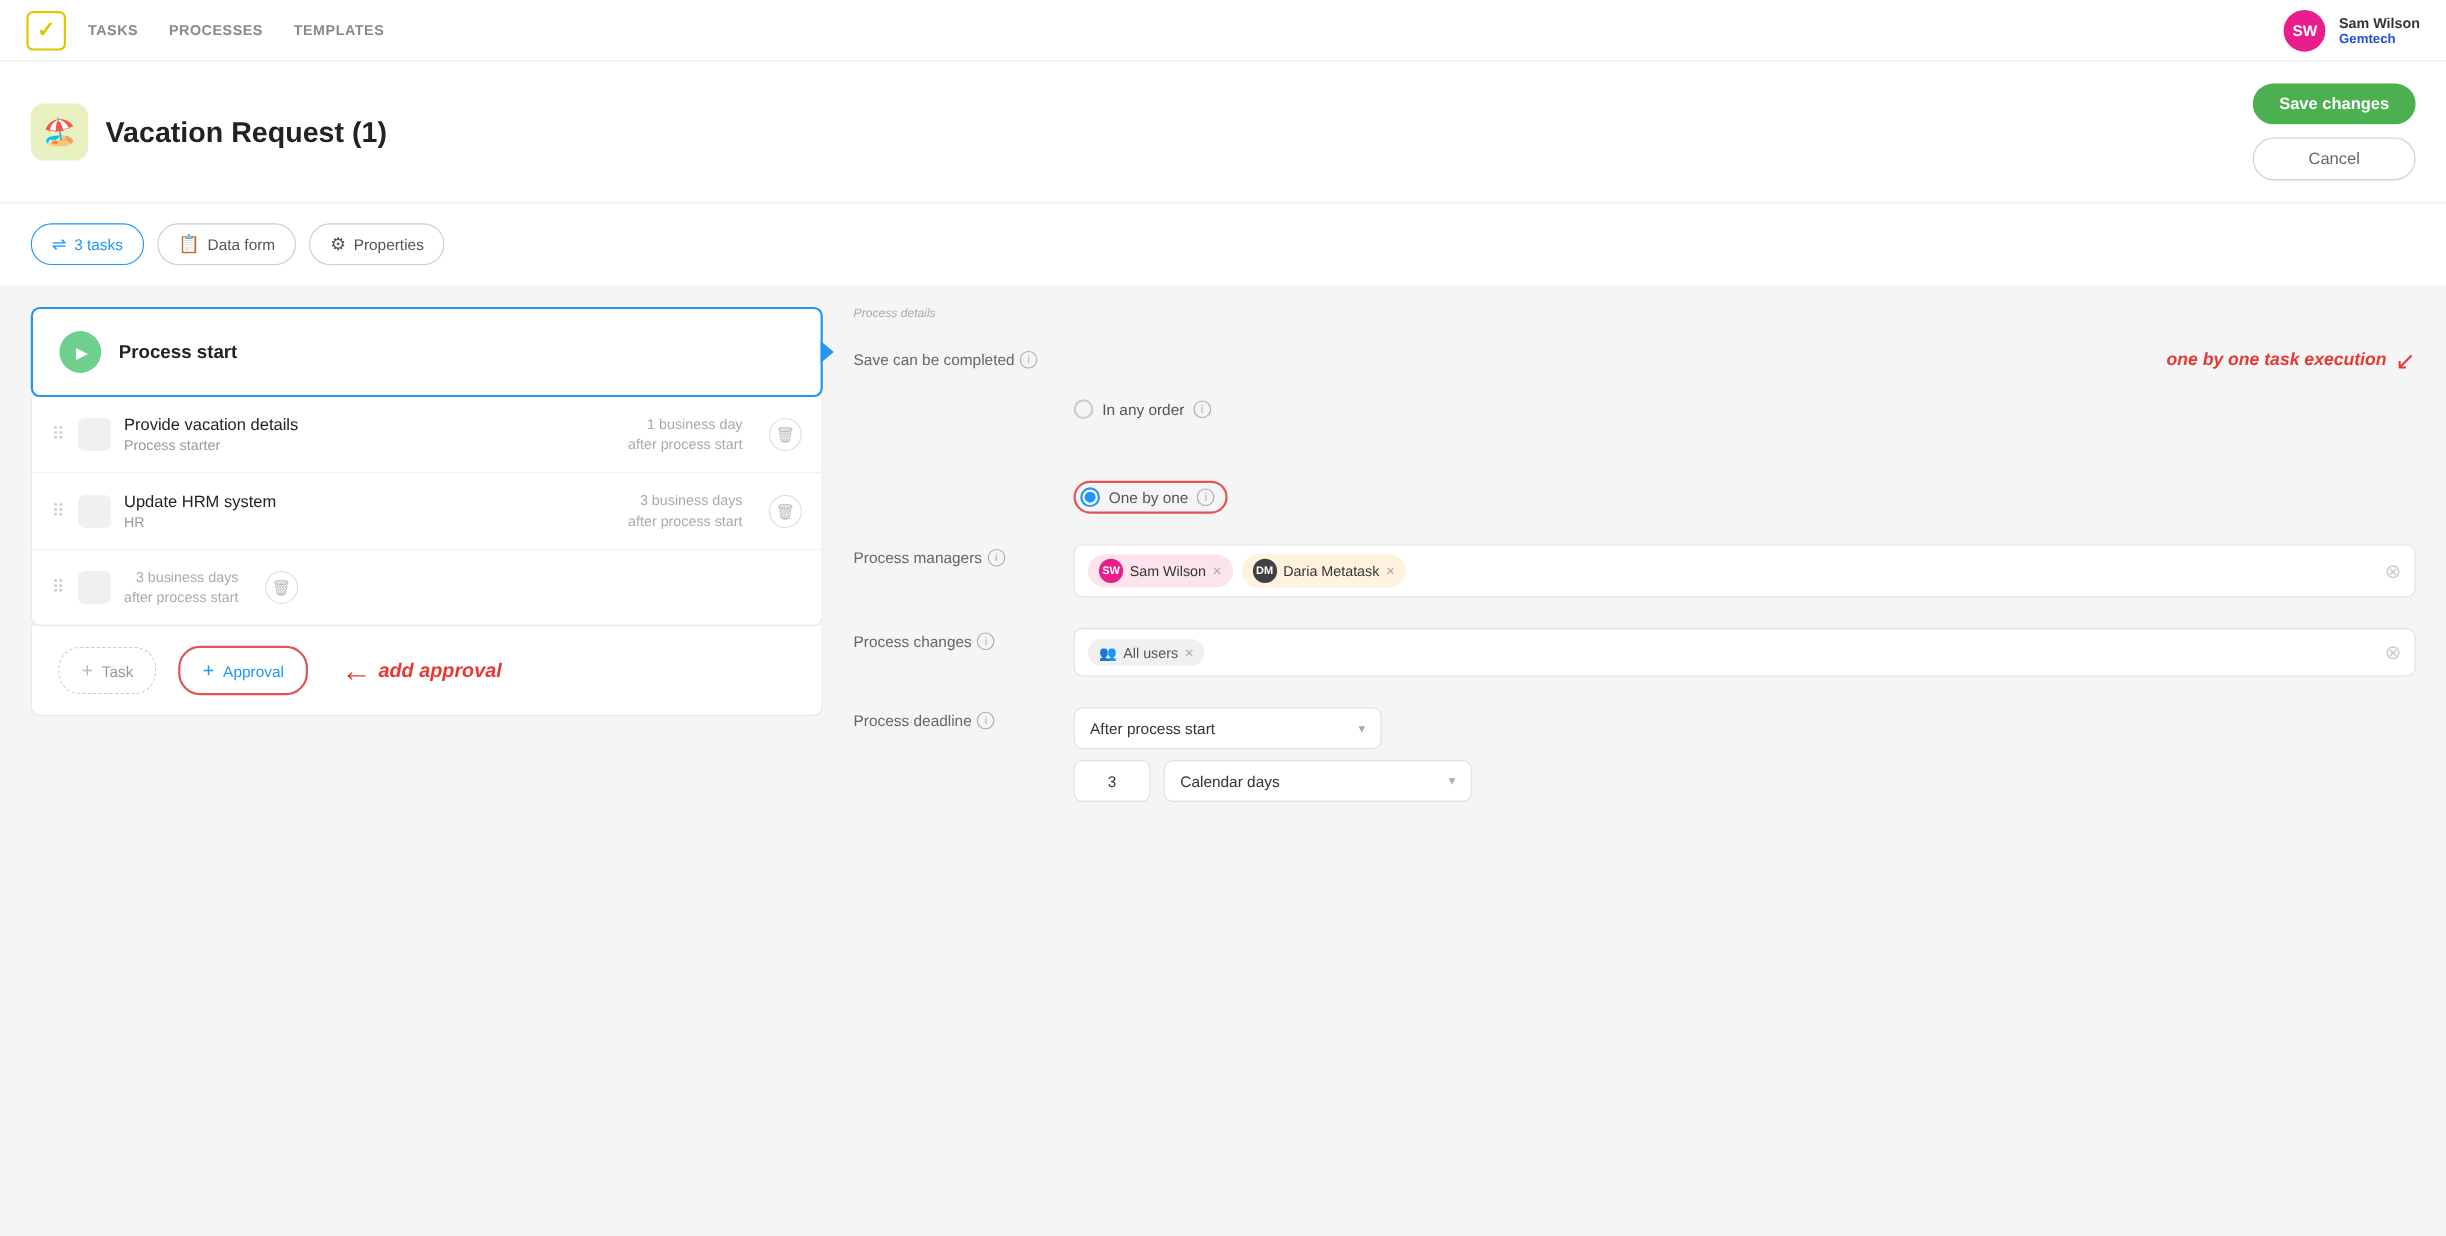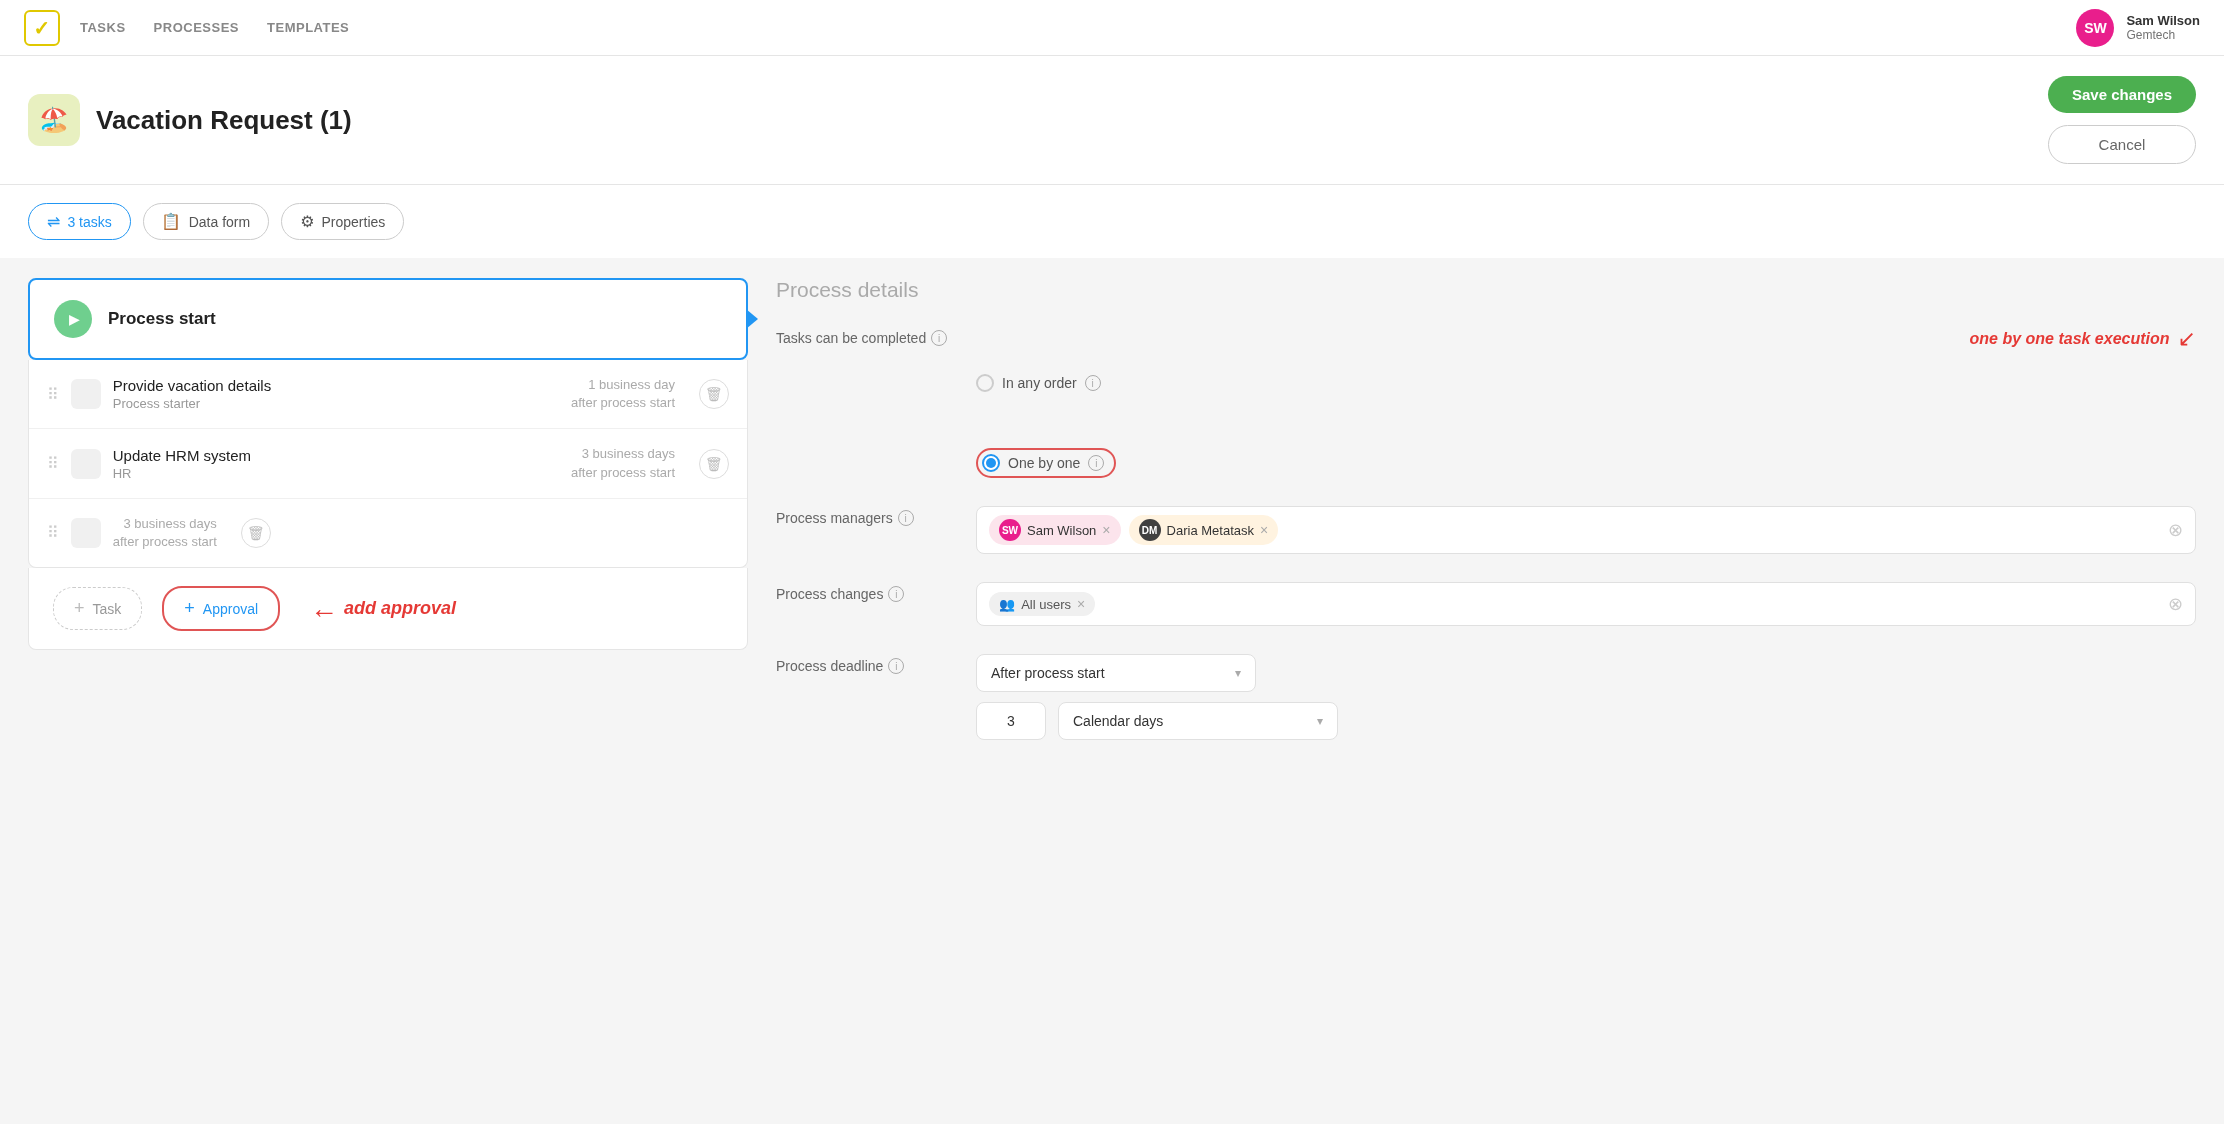--- a/index.html
+++ b/index.html
@@ -8,21 +8,21 @@
     
     .top-nav { display: flex; align-items: center; background: #fff; border-bottom: 1px solid #e5e5e5; padding: 0 24px; height: 56px; }
     .nav-logo { width: 36px; height: 36px; background: #fff; border: 2px solid #e0c800; border-radius: 6px; display: flex; align-items: center; justify-content: center; margin-right: 20px; }
     .nav-logo-check { color: #e0c800; font-size: 20px; font-weight: bold; }
     .nav-links { display: flex; gap: 28px; }
     .nav-link { font-size: 13px; font-weight: 600; color: #888; letter-spacing: 0.5px; text-transform: uppercase; cursor: pointer; }
     .nav-right { margin-left: auto; display: flex; align-items: center; gap: 12px; }
     .avatar-sw { width: 38px; height: 38px; border-radius: 50%; background: #e91e8c; color: #fff; display: flex; align-items: center; justify-content: center; font-weight: 700; font-size: 14px; }
     .user-info { display: flex; flex-direction: column; }
     .user-name { font-size: 13px; font-weight: 600; color: #333; }
-    .user-company { font-size: 12px; color: #737373; }
+    .user-company { font-size: 12px; color: #1d4ed8; font-weight: bold; }
 
     
     .page-header { display: flex; align-items: center; background: #fff; padding: 20px 28px; border-bottom: 1px solid #e5e5e5; }
     .page-icon { width: 52px; height: 52px; background: #e8f0c0; border-radius: 12px; display: flex; align-items: center; justify-content: center; font-size: 24px; margin-right: 16px; }
     .page-title { font-size: 26px; font-weight: 600; color: #222; }
     .header-actions { margin-left: auto; display: flex; gap: 12px; flex-direction: column; }
     .btn-save { background: #4caf50; color: #fff; border: none; border-radius: 20px; padding: 10px 24px; font-size: 15px; font-weight: 600; cursor: pointer; }
     .btn-cancel { background: #fff; color: #666; border: 1px solid #ccc; border-radius: 20px; padding: 10px 24px; font-size: 15px; cursor: pointer; }
 
     
@@ -63,21 +63,21 @@
     .add-plus { font-size: 18px; color: #2196f3; }
     .add-plus-gray { font-size: 18px; color: #bbb; }
 
     
     .annotation-area { position: relative; display: flex; align-items: center; margin-left: 10px; }
     .red-arrow { color: #e53935; font-size: 28px; margin-right: 6px; }
     .red-label { color: #e53935; font-size: 18px; font-weight: 700; font-style: italic; }
 
     
     .right-panel { flex: 1; background: transparent; }
-    .process-details-title { font-size: 21px; color: #aaa; font-weight: 400; margin-bottom: 24px; }
+    .process-details-title { font-size: 11px; color: #aaa; font-weight: 400; margin-bottom: 24px; font-style: italic; }
 
     .detail-row { display: flex; align-items: flex-start; margin-bottom: 28px; }
     .detail-label { width: 200px; font-size: 14px; color: #666; font-weight: 500; display: flex; align-items: center; gap: 5px; padding-top: 4px; }
     .info-icon { width: 16px; height: 16px; border-radius: 50%; border: 1.5px solid #aaa; color: #aaa; font-size: 10px; display: flex; align-items: center; justify-content: center; flex-shrink: 0; }
     .detail-value { flex: 1; }
 
     
     .radio-group { display: flex; flex-direction: column; gap: 8px; }
     .radio-option { display: flex; align-items: center; gap: 8px; font-size: 14px; color: #555; cursor: pointer; margin-top: 48px; }
     .radio-circle { width: 18px; height: 18px; border-radius: 50%; border: 2px solid #ccc; display: flex; align-items: center; justify-content: center; flex-shrink: 0; }
@@ -222,21 +222,21 @@
         <span class="red-label">add approval</span>
       </div>
     </div>
   </div>
 
   <div class="right-panel">
     <div class="process-details-title">Process details</div>
 
     <div class="detail-row">
       <div class="detail-label">
-        <span>Tasks can be completed</span>
+        <span>Save can be completed</span>
         <div class="info-icon">i</div>
       </div>
       <div class="detail-value">
         <div class="radio-group">
           <div class="radio-option">
             <div class="radio-circle"></div>
             <span>In any order</span>
             <div class="info-icon">i</div>
           </div>
           <div class="radio-option">

